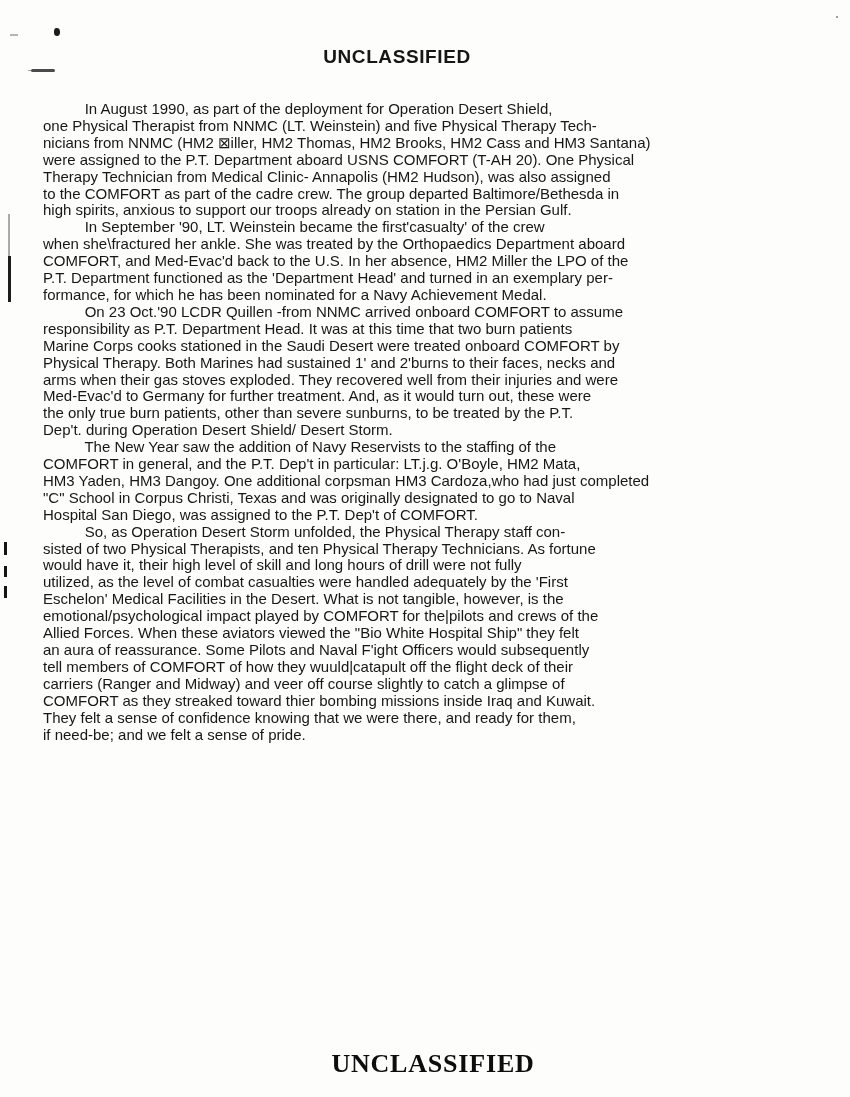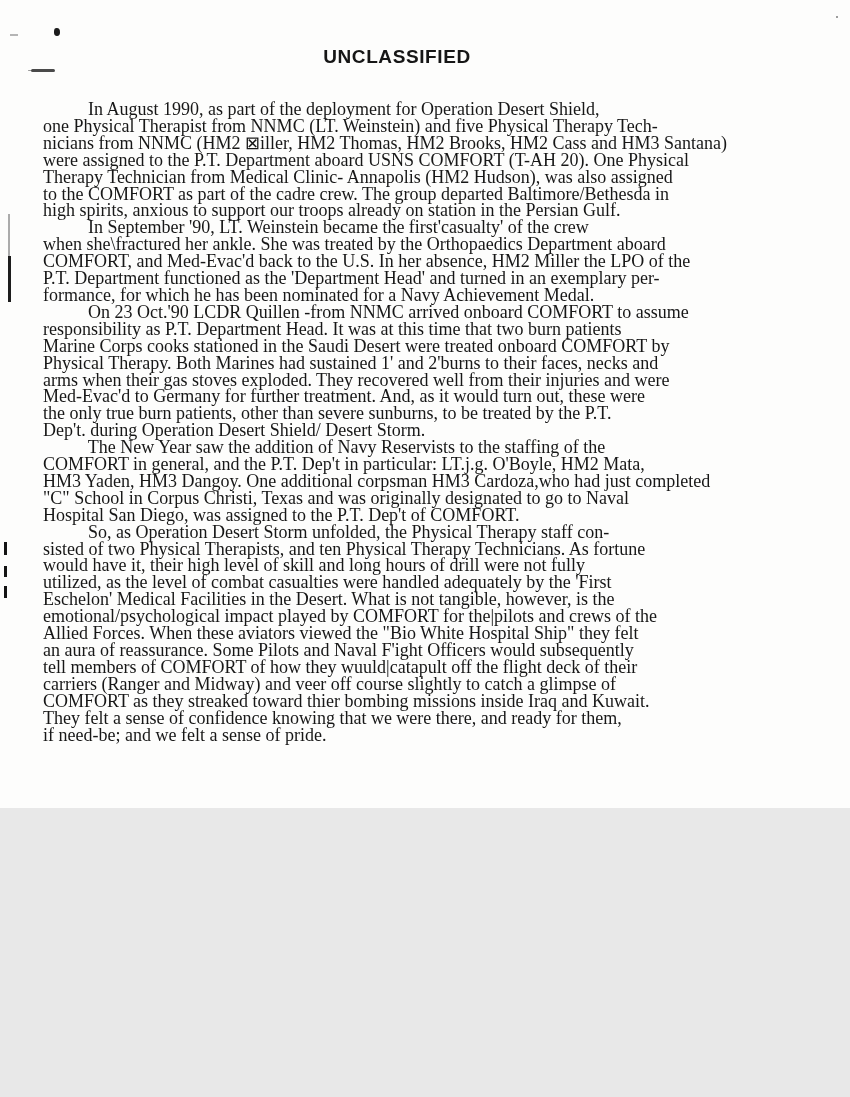--- a/index.html
+++ b/index.html
@@ -1,34 +1,34 @@
 <!DOCTYPE html>
 <html><head>
 <meta charset="utf-8">
 <style>
   html,body{margin:0;padding:0;background:#e8e8e8;}
   .page{
     position:relative;
-    width:850px;height:808px;
+    width:850px;height:1097px;
     background:#fdfdfc;
     overflow:hidden;
     font-family:"DejaVu Sans Mono", monospace;
   }
   .hdr{
     position:absolute;top:46px;left:0;width:100%;
     text-align:center;
     transform:translateX(-28px);
     font-family:"Liberation Sans", sans-serif;
     font-weight:700;font-size:19px;letter-spacing:0.6px;
     color:#161616;
   }
   .body-text{
     position:absolute;top:101px;left:43px;margin:0;
-    font-family:Liberation Serif, serif;
-    font-size:18px;line-height:16.9px;
+    font-family:Liberation Sans, sans-serif;
+    font-size:15px;line-height:16.9px;
     white-space:pre;
     color:#171717;
   }
   .ftr{
     position:absolute;top:1049px;left:0;width:100%;
     text-align:center;
     transform:translateX(8px);
     font-family:"Liberation Serif", serif;
     font-weight:700;font-size:26px;letter-spacing:0.8px;
     color:#0d0d0d;

